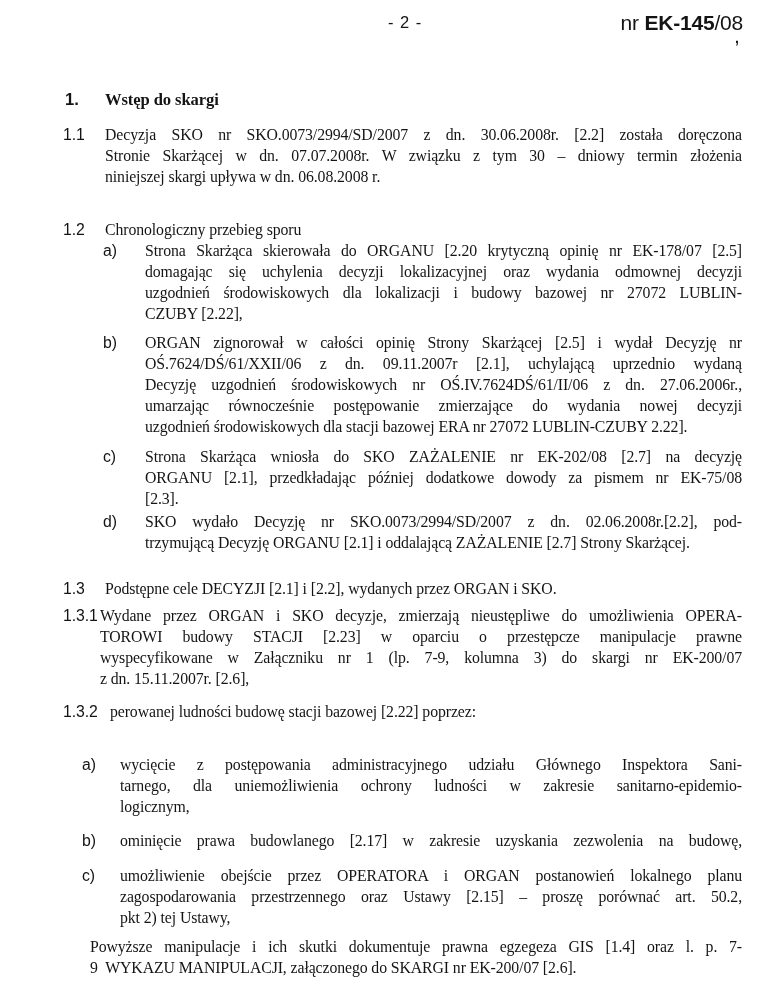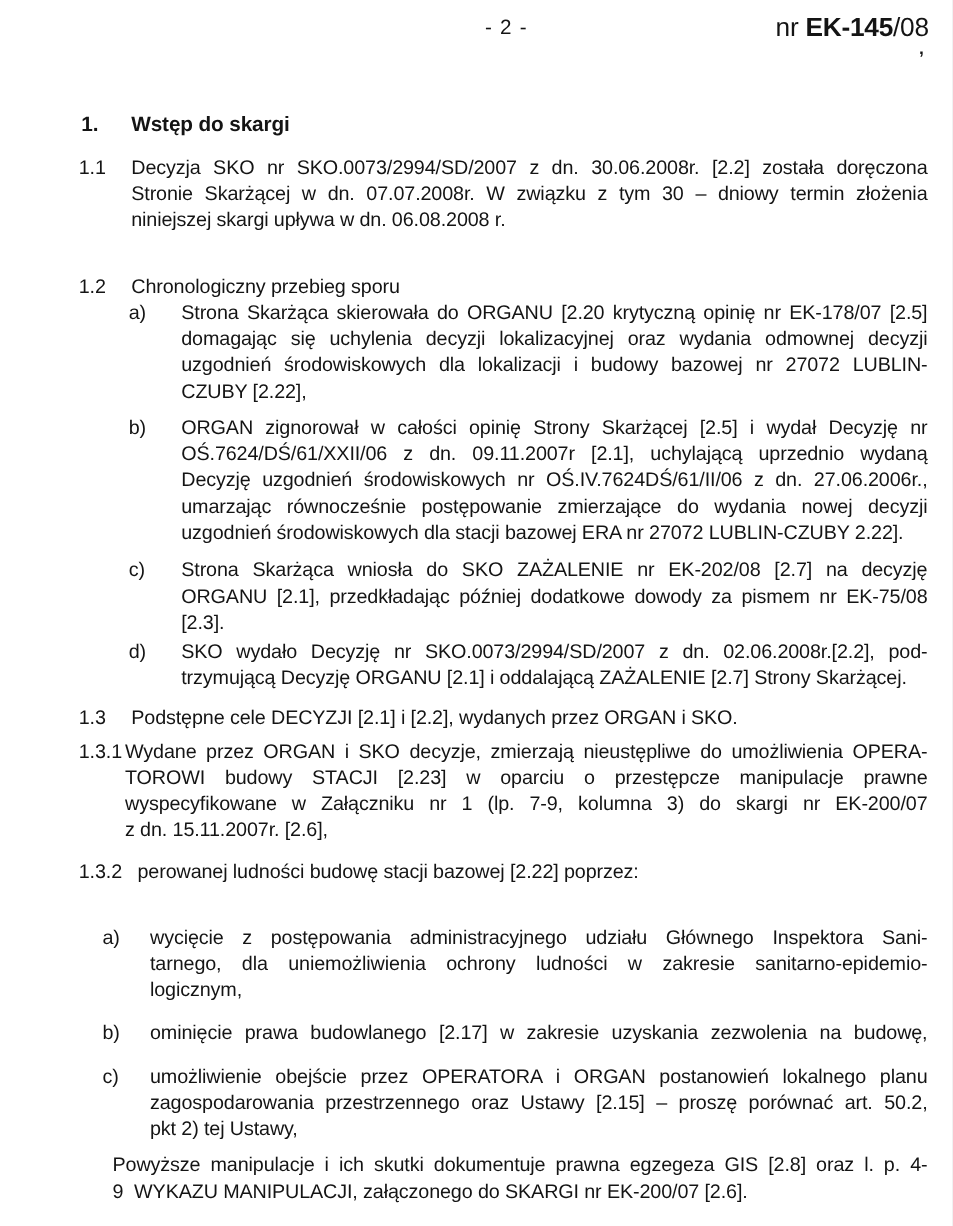--- a/index.html
+++ b/index.html
@@ -10,34 +10,34 @@
   
   .hdr-pagenum{position:absolute;left:388px;top:13px;font-size:16.5px;letter-spacing:1px;white-space:pre;}
   .hdr-ref{position:absolute;right:19px;top:11px;font-size:21px;letter-spacing:-0.2px;}
   .hdr-ref .bold{font-weight:bold;}
   .stray{position:absolute;right:23px;top:30px;font-size:14px;font-weight:bold;}
 
   
   .blk{display:flex;margin-right:20px;font-size:15.8px;line-height:21px;letter-spacing:-0.1px;}
   .num{flex:none;white-space:nowrap;}
   .txt{flex:1;min-width:0;}
-  .ln{text-align:justify;text-align-last:justify;}
+  .ln{text-align:justify;text-align-last:justify;font-family:Liberation Serif, serif;}
   .txt .ln:last-child{text-align-last:left;}
   .txt .ln.jl{text-align-last:justify;}
   .heading{font-weight:bold;font-size:16.6px;}
 
   
   .ml65{margin-left:65px}  .ml63{margin-left:63px}
   .ml103{margin-left:103px}.ml82{margin-left:82px} .ml90{margin-left:90px}
   .nw40{width:40px} .nw42{width:42px} .nw37{width:37px} .nw47{width:47px} .nw38{width:38px}
 
   
   .g89{margin-top:89px} .g14{margin-top:14px} .g15{margin-top:32px}
   .g0{margin-top:0} .g8{margin-top:8px} .g9{margin-top:9px} .g2{margin-top:2px}
-  .g11{margin-top:11px} .g6{margin-top:6px} .g12{margin-top:12px} .g13{margin-top:13px}
+  .g11{margin-top:25px} .g6{margin-top:6px} .g12{margin-top:12px} .g13{margin-top:13px}
 </style>
 </head>
 <body>
 
 <div class="page">
 
   <div class="hdr-pagenum">- 2 -</div>
   <div class="hdr-ref"><span>nr </span><span class="bold">EK-145</span><span>/08</span></div>
   <div class="stray">,</div>
 
@@ -146,18 +146,18 @@
     <div class="num nw38">c)</div>
     <div class="txt">
       <div class="ln">umożliwienie obejście przez OPERATORA i ORGAN postanowień lokalnego planu</div>
       <div class="ln">zagospodarowania przestrzennego oraz Ustawy [2.15] – proszę porównać art. 50.2,</div>
       <div class="ln">pkt 2) tej Ustawy,</div>
     </div>
   </div>
 
   <div class="blk ml90 g8">
     <div class="txt">
-      <div class="ln">Powyższe manipulacje i ich skutki dokumentuje prawna egzegeza GIS [2.8] oraz l. p. 4-</div>
+      <div class="ln">Powyższe manipulacje i ich skutki dokumentuje prawna egzegeza GIS [1.4] oraz l. p. 7-</div>
       <div class="ln">9&nbsp; WYKAZU MANIPULACJI, załączonego do SKARGI nr EK-200/07 [2.6].</div>
     </div>
   </div>
 
 </div>
 
 </body></html>

